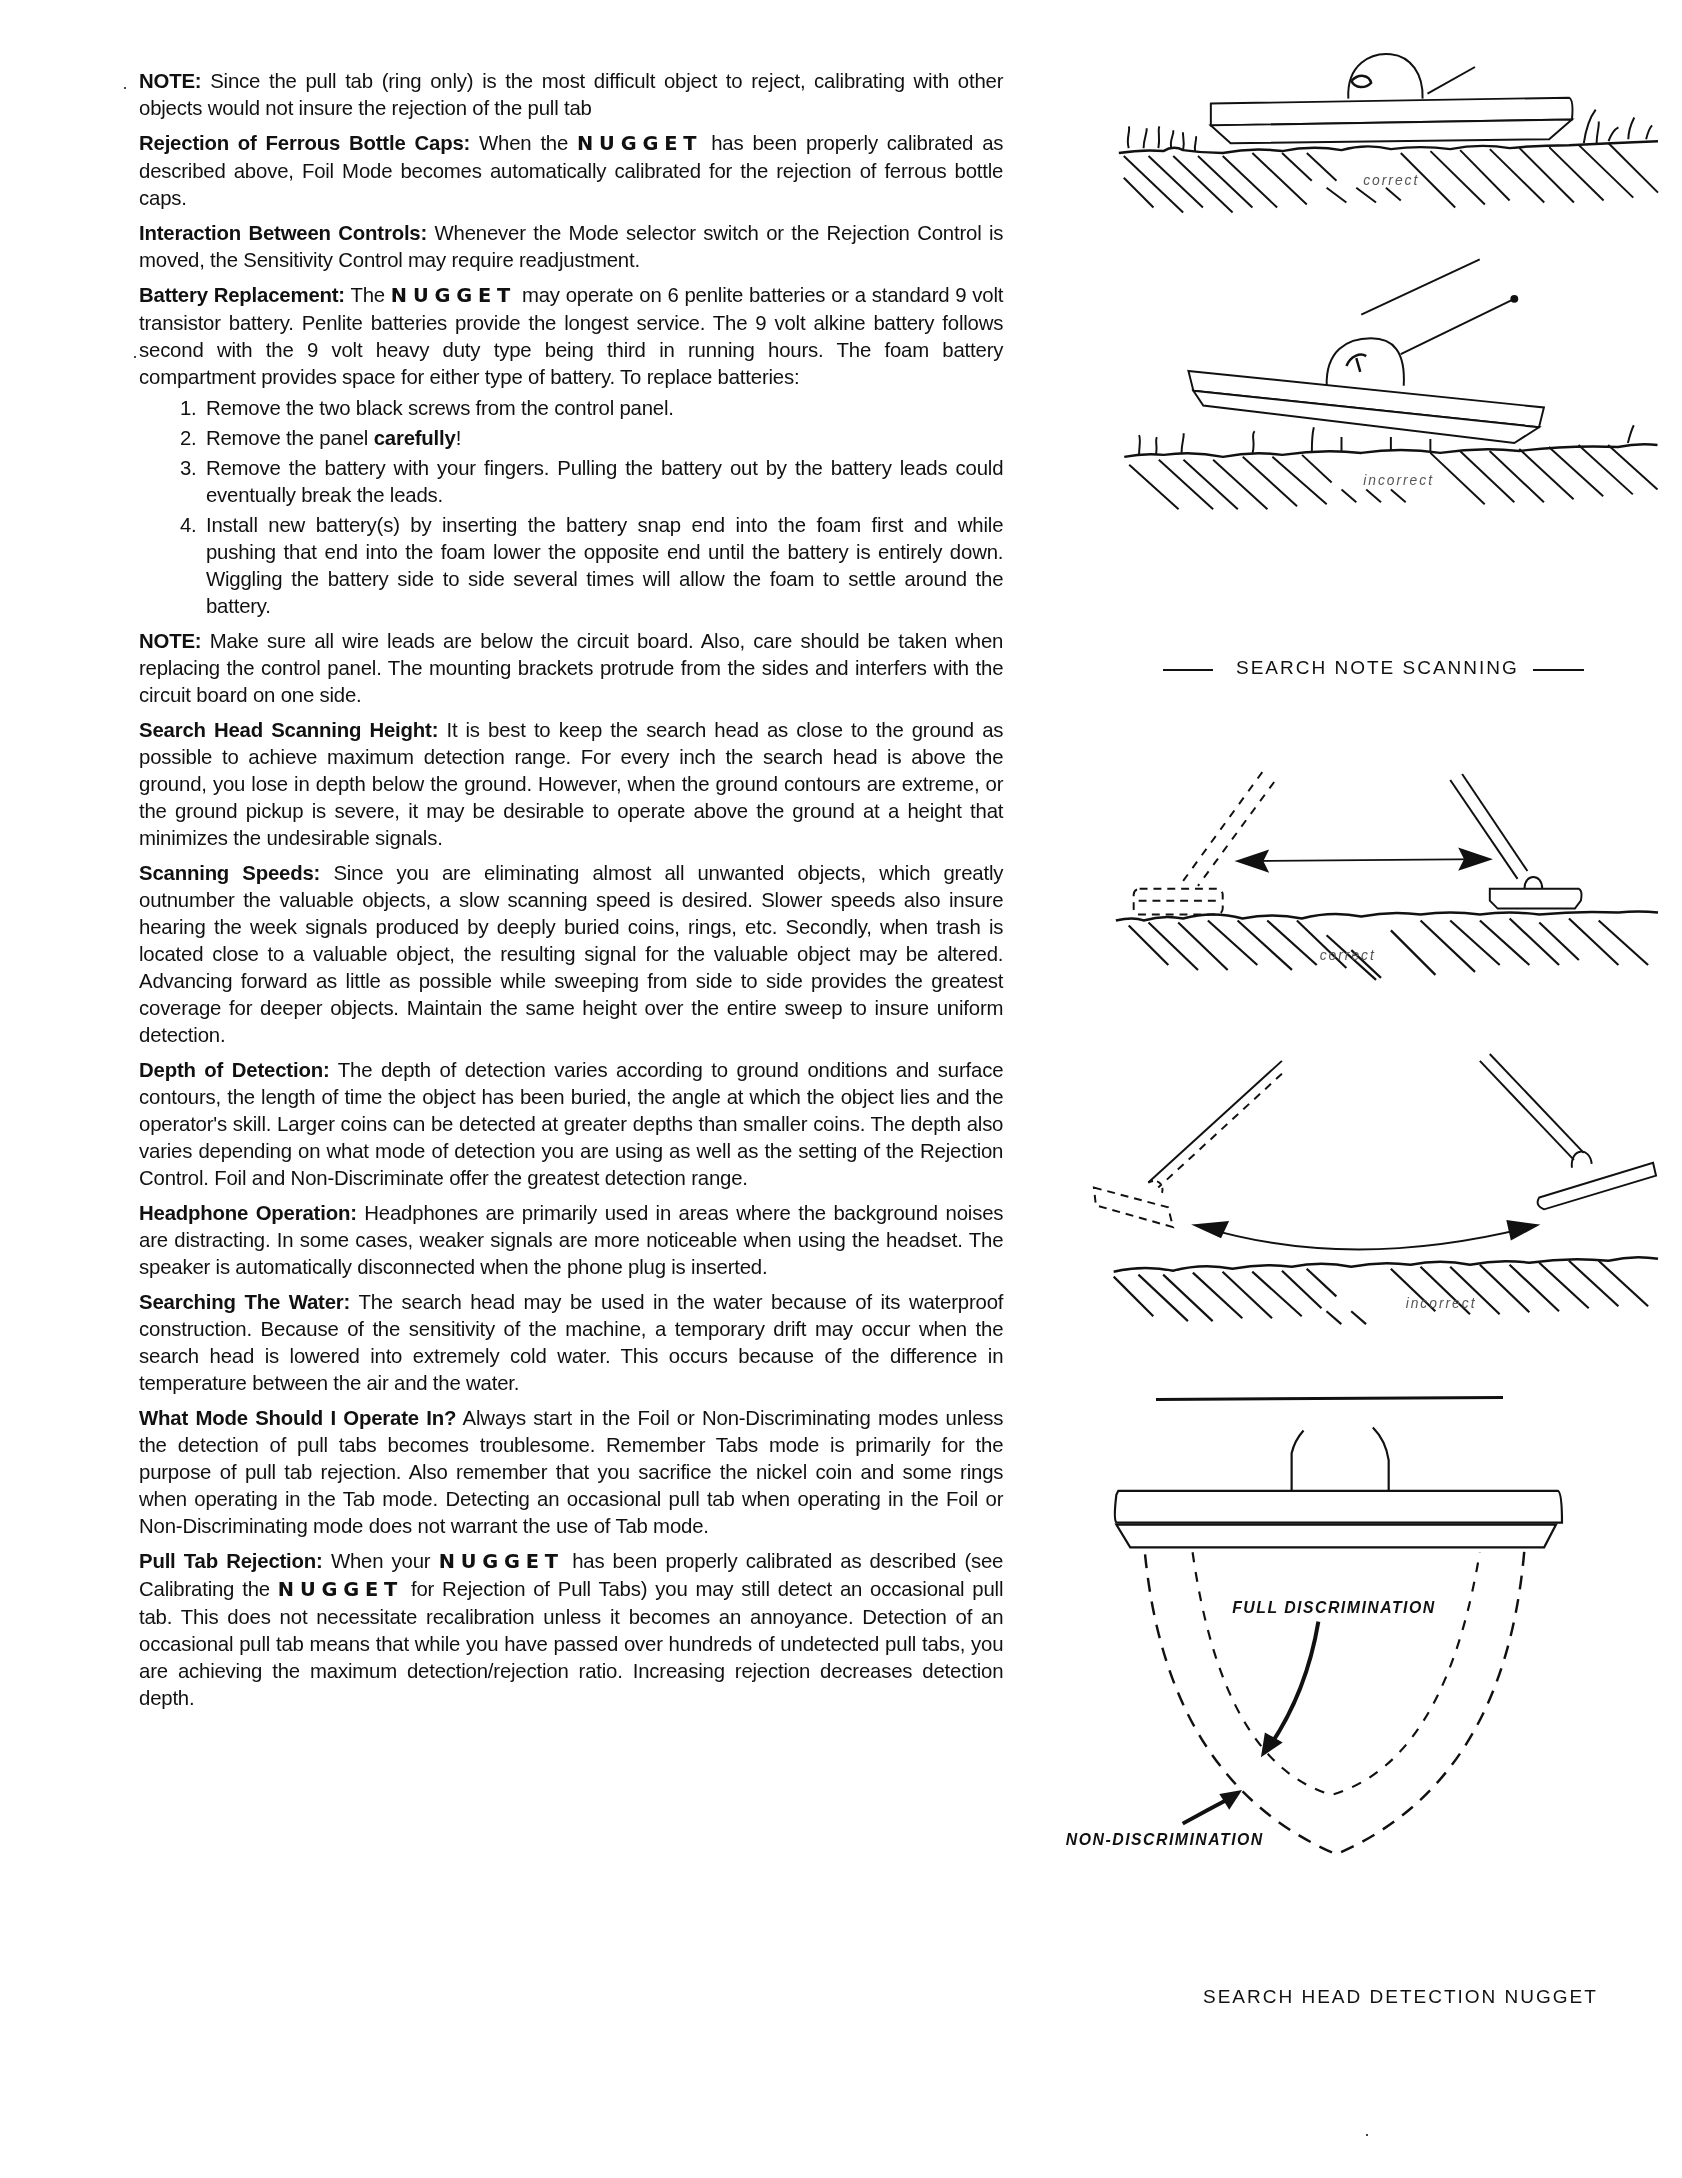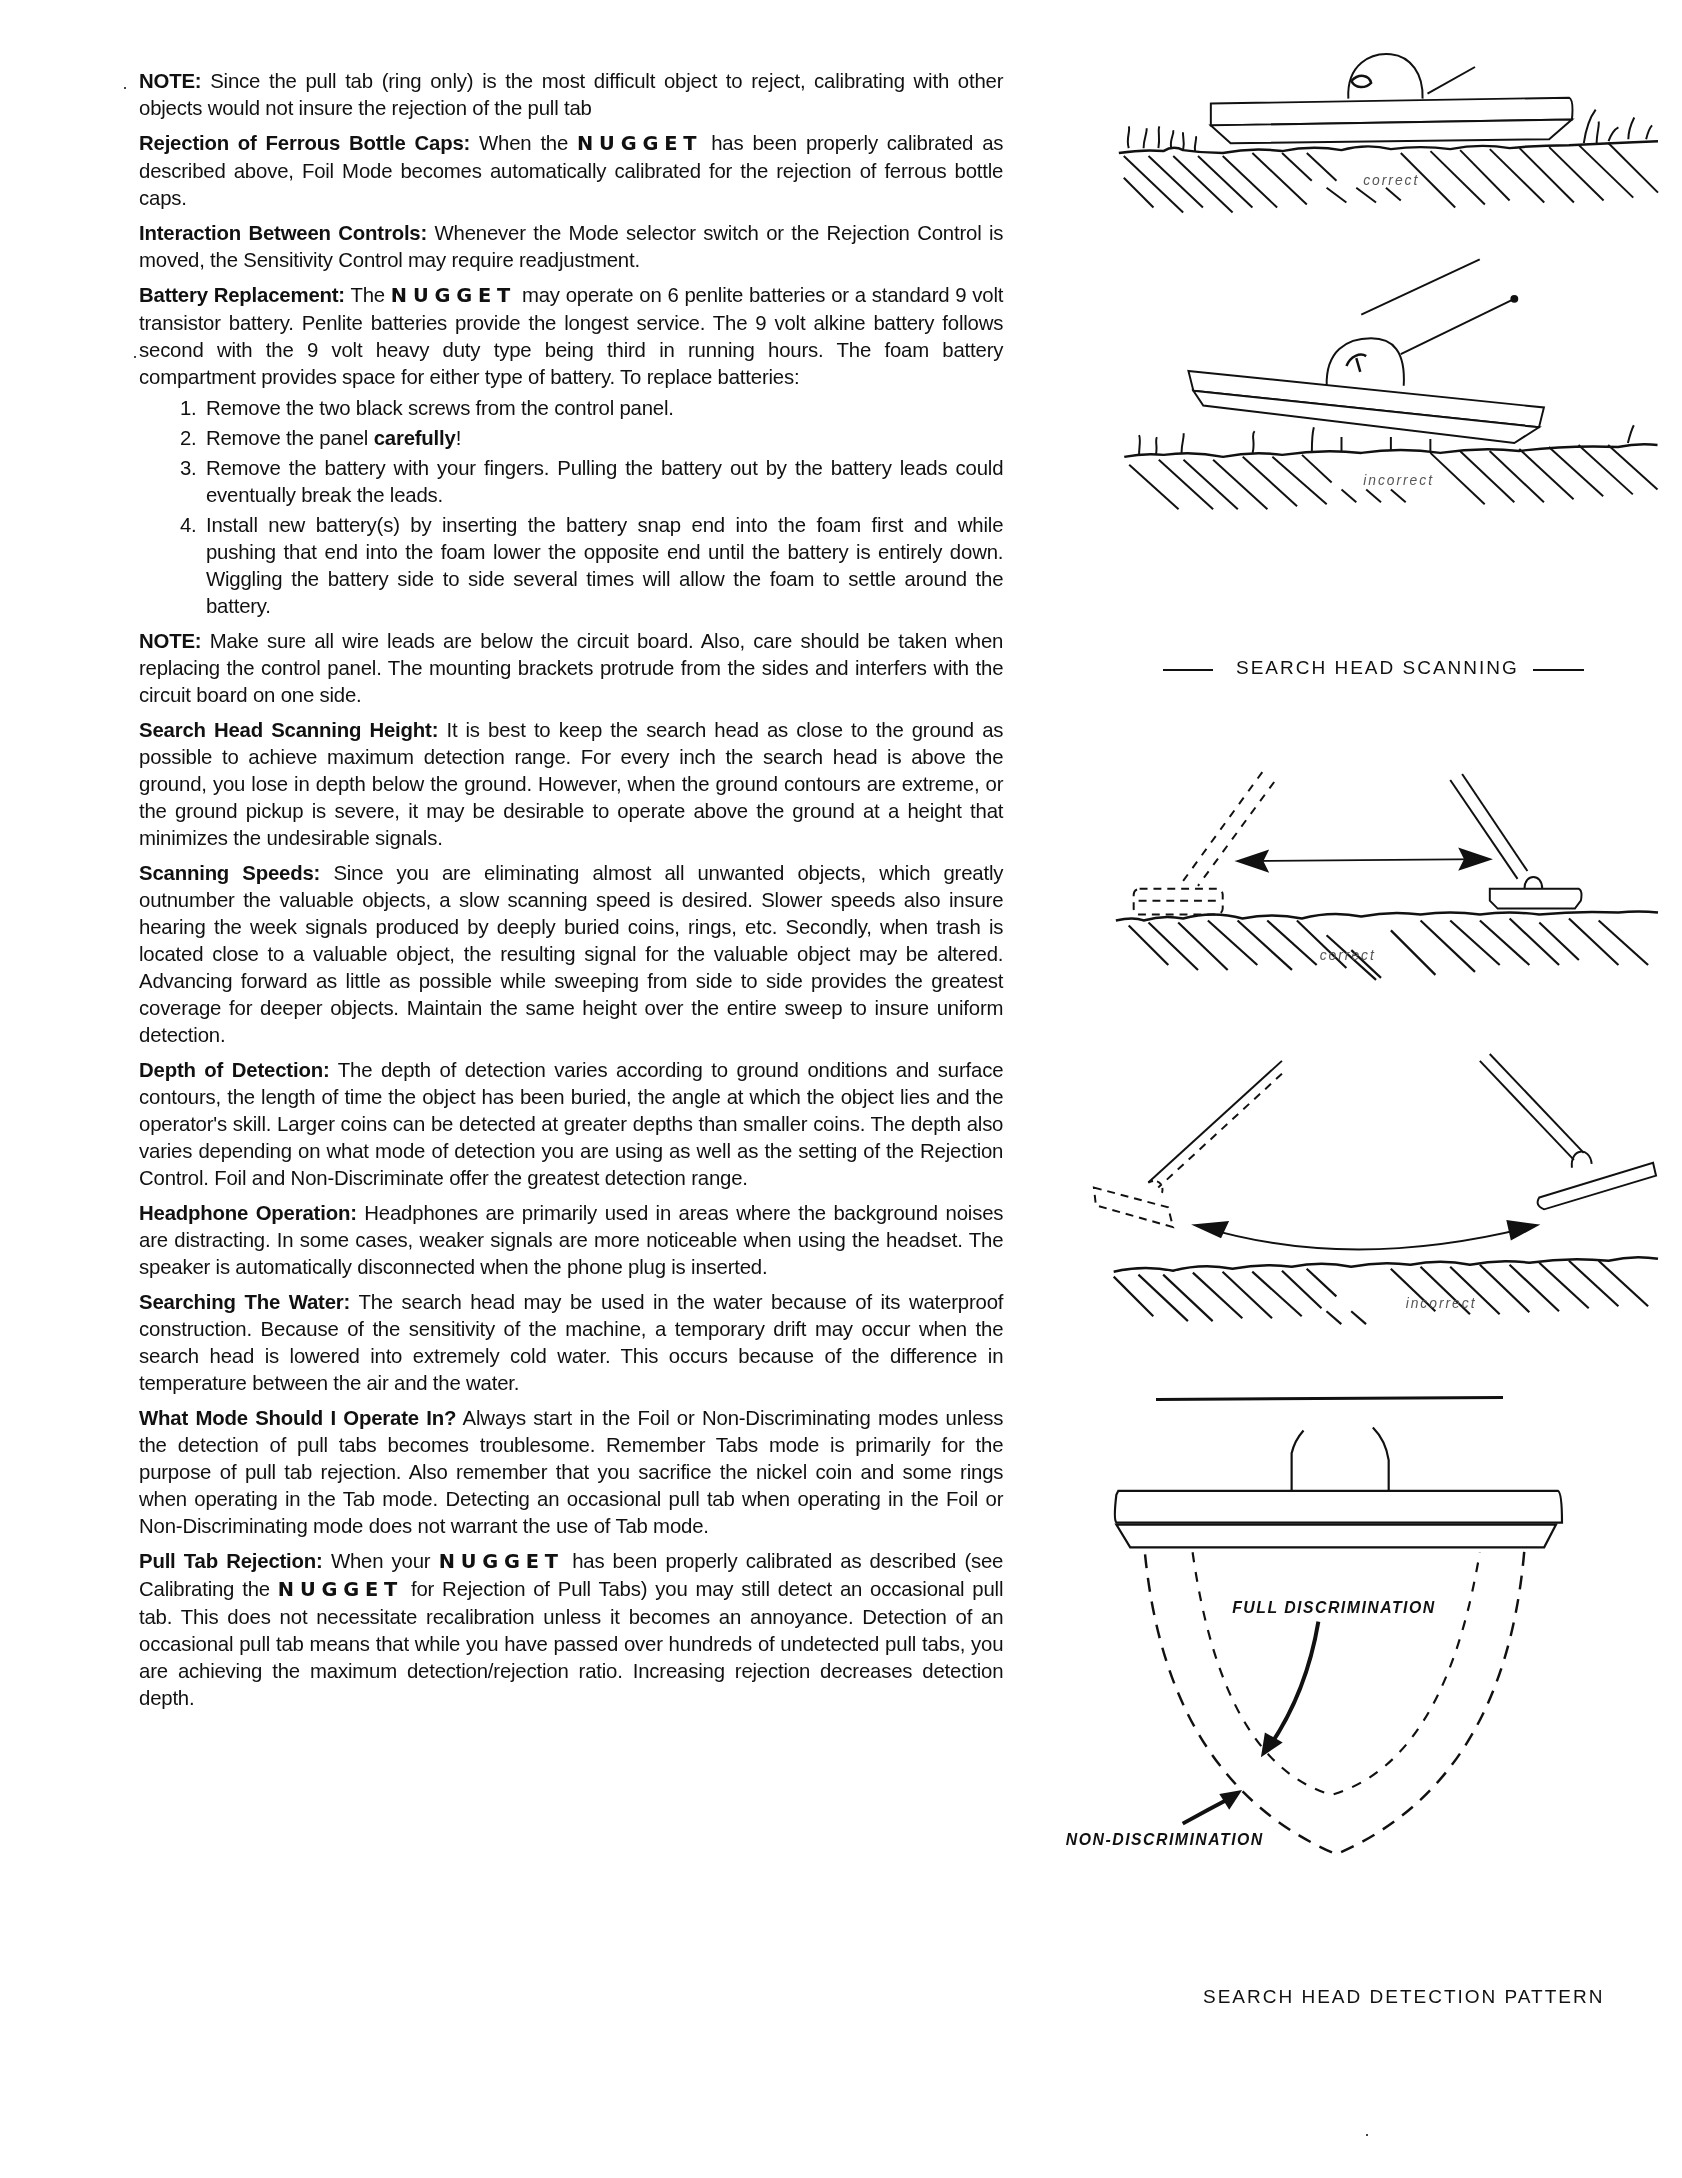--- a/index.html
+++ b/index.html
@@ -181,21 +181,21 @@
         <line x1="510" y1="160" x2="560" y2="205"></line>
       <line x1="240" y1="205" x2="255" y2="218"></line>
         <line x1="265" y1="205" x2="280" y2="218"></line>
       <line x1="290" y1="205" x2="305" y2="218"></line>
     </g>
     <text x="262" y="200" font-size="14" fill="#555" letter-spacing="2">incorrect</text>
   </svg>
 </div>
 
 <div class="caption-line" style="left:1163px;top:669px;width:50px"></div>
-<div class="caption" style="left:1236px;top:657px">SEARCH HEAD SCANNING</div>
+<div class="caption" style="left:1236px;top:657px">SEARCH NOTE SCANNING</div>
 <div class="caption-line" style="left:1533px;top:669px;width:51px"></div>
 
 <div class="fig" style="left:1104px;top:762px">
   <svg width="554" height="218" viewBox="0 0 560 220">
     <g fill="none" stroke="#111" stroke-width="2">
 
       <line x1="160" y1="10" x2="80" y2="120" stroke-dasharray="8 8"></line>
       <line x1="172" y1="20" x2="95" y2="125" stroke-dasharray="8 8"></line>
       <rect x="30" y="128" width="90" height="26" rx="6" stroke-dasharray="8 6"></rect>
       <line x1="35" y1="140" x2="118" y2="140" stroke-dasharray="8 6"></line>
@@ -290,14 +290,14 @@
     <path d="M145 188 Q175 400 285 433 Q400 400 435 188" fill="none" stroke="#111" stroke-width="2.2" stroke-dasharray="10 10"></path>
 
     <path d="M272 258 Q260 330 222 385" fill="none" stroke="#111" stroke-width="4"></path>
     <path d="M214 395 L218 370 L236 380 Z" fill="#111"></path>
     <path d="M135 462 Q160 448 185 435" fill="none" stroke="#111" stroke-width="4"></path>
     <path d="M195 428 L172 432 L182 448 Z" fill="#111"></path>
     <text x="185" y="249" font-size="16" font-weight="bold" letter-spacing="1.5" fill="#111">FULL DISCRIMINATION</text>
     <text x="17" y="484" font-size="16" font-weight="bold" letter-spacing="1.5" fill="#111">NON-DISCRIMINATION</text>
   </svg>
 </div>
-<div class="caption" style="left:1203px;top:1986px;font-size:19px">SEARCH HEAD DETECTION PATTERN</div>
+<div class="caption" style="left:1203px;top:1986px;font-size:19px">SEARCH HEAD DETECTION NUGGET</div>
 
 
 </body></html>

